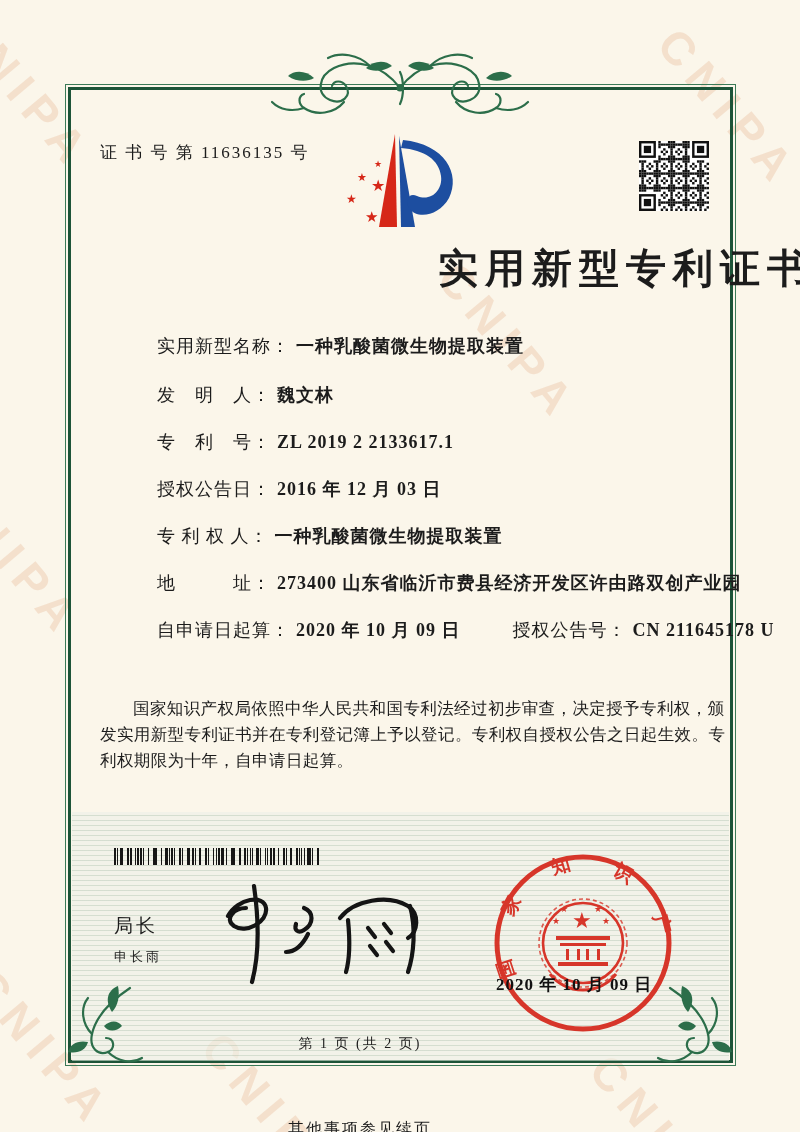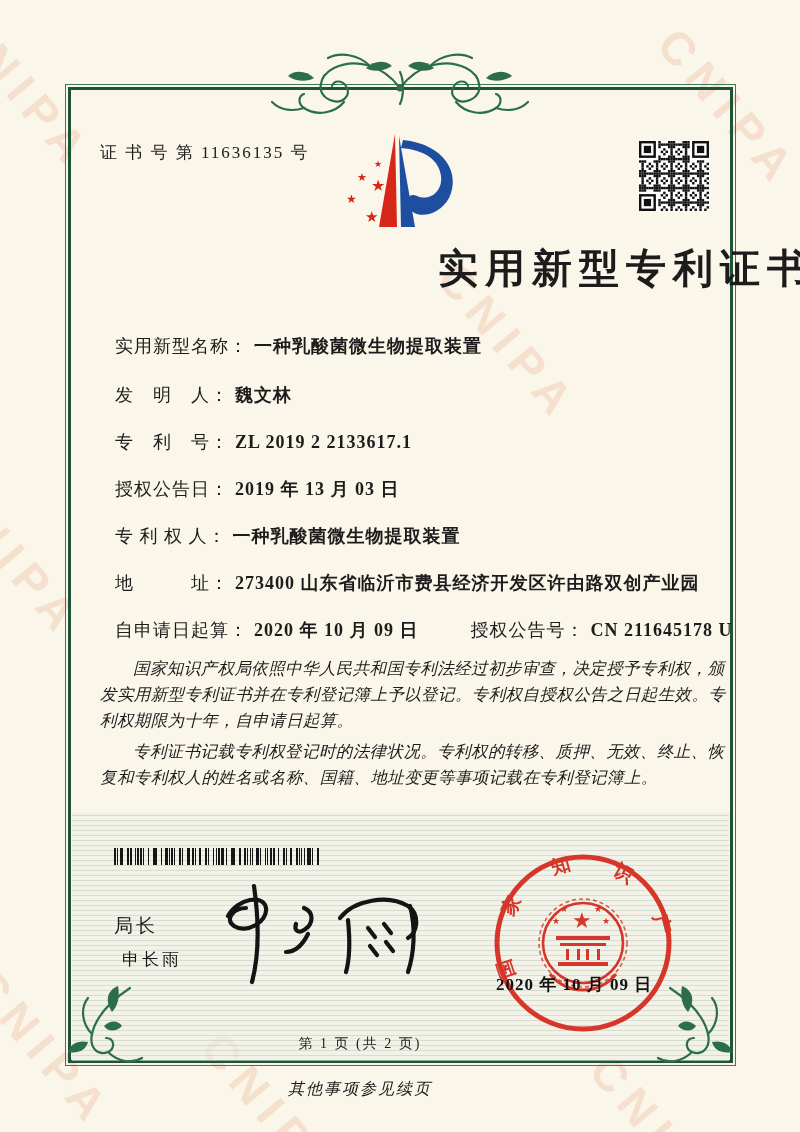--- a/index.html
+++ b/index.html
@@ -3,21 +3,21 @@
 <meta charset="utf-8">
 <style>
   html,body{margin:0;padding:0;}
   body{
     width:800px;height:1132px;position:relative;overflow:hidden;
     background:#fbf6ea;
     font-family:"Liberation Serif","DejaVu Serif",serif;
     color:#1c1c1c;
   }
   .serif{font-family:"Liberation Serif","DejaVu Serif",serif;}
-  .kai{font-style:italic;}
+  .kai{margin-top:40px;}
 
   
   .wm{
     position:absolute;z-index:0;
     font-family:"Liberation Sans","DejaVu Sans",sans-serif;
     font-weight:bold;font-size:46px;letter-spacing:10px;
     color:rgba(236,198,168,0.45);
     transform:rotate(50deg);transform-origin:left top;
     white-space:nowrap;user-select:none;
   }
@@ -49,21 +49,21 @@
     font-size:17px;letter-spacing:2px;
   }
   .title{
     position:absolute;left:0;top:241px;width:800px;text-align:right;z-index:2;
     font-size:40px;font-weight:bold;letter-spacing:7px;padding-left:14px;
   }
 
   .row{
     position:absolute;left:115px;z-index:2;font-size:18px;white-space:nowrap;
   }
-  .row .lbl{display:inline-block;letter-spacing:1px;}
+  .row .lbl{display:inline-block;letter-spacing:1px;margin-left:42px;}
   .row .val{letter-spacing:1px;margin-left:6px;font-weight:bold;}
   .row .lbl2{margin-left:52px;letter-spacing:1px;}
 
   .paras{
     position:absolute;left:100px;top:656px;width:632px;z-index:2;
     font-size:16.5px;line-height:26px;letter-spacing:0.4px;
   }
   .paras p{margin:0 0 5px 0;text-indent:2em;}
 
   .barcode{
@@ -78,23 +78,22 @@
         #161616 6px,#161616 8px,transparent 8px,transparent 17px);
   }
 
   .sig-title{
     position:absolute;left:114px;top:913px;z-index:2;
     font-size:19px;font-weight:500;letter-spacing:3px;
     font-family:"Liberation Sans","DejaVu Sans",sans-serif;
   }
   .sig-name{
     position:absolute;left:114px;top:948px;z-index:2;
-    font-size:17px;font-weight:500;letter-spacing:3px;
+    font-size:13px;font-weight:500;letter-spacing:3px;
     font-family:"Liberation Sans","DejaVu Sans",sans-serif;
-    margin-left:8px;
   }
   .signature-svg{position:absolute;left:212px;top:878px;z-index:2;}
 
   .seal-svg{position:absolute;left:488px;top:848px;z-index:2;opacity:0.93;}
   .seal-date{
     position:absolute;left:496px;top:973px;z-index:3;
     font-size:17px;font-weight:bold;letter-spacing:1px;color:#111;
   }
 
   .page-no{
@@ -554,35 +553,34 @@
 <div class="row" style="top:334px;">
   <span class="lbl">实用新型名称：</span><span class="val">一种乳酸菌微生物提取装置</span>
 </div>
 <div class="row" style="top:383px;">
   <span class="lbl">发　明　人：</span><span class="val">魏文林</span>
 </div>
 <div class="row" style="top:430px;">
   <span class="lbl">专　利　号：</span><span class="val">ZL 2019 2 2133617.1</span>
 </div>
 <div class="row" style="top:477px;">
-  <span class="lbl">授权公告日：</span><span class="val">2019 年 13 月 03 日</span>
+  <span class="lbl">授权公告日：</span><span class="val">2016 年 12 月 03 日</span>
 </div>
 <div class="row" style="top:524px;">
   <span class="lbl">专 利 权 人：</span><span class="val">一种乳酸菌微生物提取装置</span>
 </div>
 <div class="row" style="top:571px;">
   <span class="lbl">地　　　址：</span><span class="val">273400  山东省临沂市费县经济开发区许由路双创产业园</span>
 </div>
 <div class="row" style="top:618px;">
   <span class="lbl">自申请日起算：</span><span class="val">2020 年 10 月 09 日</span><span class="lbl2">授权公告号：</span><span class="val">CN 211645178 U</span>
 </div>
 
 <div class="paras kai">
   <p>国家知识产权局依照中华人民共和国专利法经过初步审查，决定授予专利权，颁发实用新型专利证书并在专利登记簿上予以登记。专利权自授权公告之日起生效。专利权期限为十年，自申请日起算。</p>
-  <p>专利证书记载专利权登记时的法律状况。专利权的转移、质押、无效、终止、恢复和专利权人的姓名或名称、国籍、地址变更等事项记载在专利登记簿上。</p>
 </div>
 
 <div class="barcode"></div>
 
 <div class="sig-title">局长</div>
 <div class="sig-name">申长雨</div>
 
 <svg class="signature-svg" width="230" height="110" viewBox="0 0 230 110">
   <g fill="none" stroke="#141414" stroke-width="4.2" stroke-linecap="round">
     <path d="M16,38 C26,20 52,16 54,30 C56,44 34,56 22,48 C12,41 22,30 34,30"></path>

